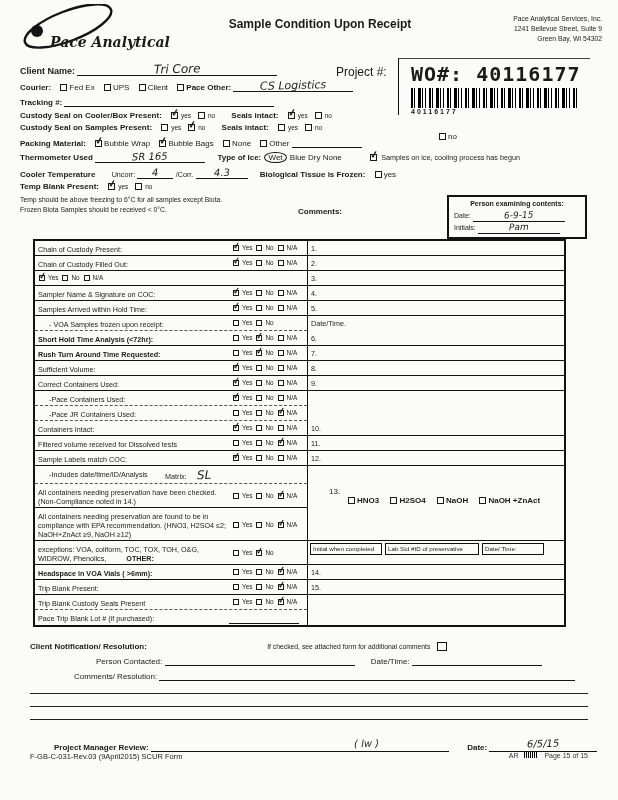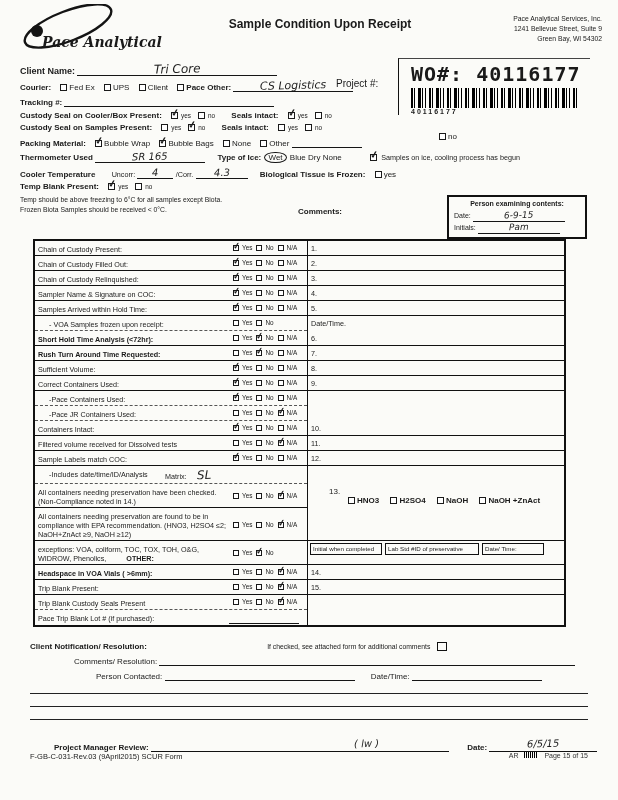--- a/index.html
+++ b/index.html
@@ -2,24 +2,24 @@
 <html><head>
 <meta charset="utf-8">
 <style>
 *{box-sizing:border-box}
 body{margin:0;background:#8a8a8a;font-family:"Liberation Sans",sans-serif}
 .page{position:relative;width:618px;height:800px;margin:0 auto;background:#fbfbf8;color:#1a1a1a;overflow:hidden}
 .b{font-weight:bold}
 
 .logo{position:absolute;left:12px;top:4px;width:170px;height:58px}
 .logo svg{position:absolute;left:0;top:0}
-.logo .lt{position:absolute;left:30px;top:30px;font-size:14px;font-weight:bold;font-style:italic;font-family:"DejaVu Serif",serif;white-space:nowrap}
+.logo .lt{position:absolute;left:38px;top:30px;font-size:14px;font-weight:bold;font-style:italic;font-family:"DejaVu Serif",serif;white-space:nowrap}
 .title{position:absolute;left:185px;top:17px;width:270px;text-align:center;font-size:12px;font-weight:bold}
 .addr{position:absolute;right:16px;top:14px;text-align:right;font-size:6.8px;line-height:1.5}
-.proj{position:absolute;left:336px;top:78px;font-size:10px}
+.proj{position:absolute;left:336px;top:65px;font-size:12px}
 .wo{position:absolute;left:398px;top:58px;width:192px;border-left:1.5px solid #111;border-top:1px solid #444;padding:3px 0 0 12px}
 .won{font-family:"DejaVu Sans Mono",monospace;font-weight:bold;font-size:20px;letter-spacing:1px;white-space:nowrap}
 .barcode{margin-top:2px;width:168px;height:20px;background:repeating-linear-gradient(90deg,#000 0 2px,transparent 2px 3px,#000 3px 4px,transparent 4px 7px,#000 7px 10px,transparent 10px 11px,#000 11px 12px,transparent 12px 14px,#000 14px 15px,transparent 15px 18px)}
 .btext{font-size:7px;font-weight:bold;letter-spacing:2px}
 
 .top{position:absolute;left:20px;top:64px;width:582px;font-size:8px}
 .rowt{margin-bottom:3.5px;white-space:nowrap;position:relative}
 .uf{display:inline-block;border-bottom:1.1px solid #151515;height:12px;vertical-align:bottom;text-align:center;line-height:11px}
 .w36{width:36px}.w52{width:52px}.w70{width:70px}.w110{width:110px}.w120{width:120px}.w200{width:200px}.w210{width:210px}
 .hand{font-family:"DejaVu Sans",sans-serif;font-style:italic;color:#1f1f1f;display:inline-block;transform:rotate(-1.5deg)}
@@ -195,21 +195,20 @@
     </div>
     <div class="tr">
       <div class="lm">
           <div class="lc">Chain of Custody Filled Out:</div>
           <div class="mc"><span class="cb"><i>✓</i></span><span class="ol">Yes</span><span class="cb"><i></i></span><span class="ol">No</span><span class="cb"><i></i></span><span class="ol">N/A</span></div>
         </div>
       <div class="rc">2.</div>
     </div>
     <div class="tr">
       <div class="lm">
-          <div class="lc">Chain of Custody Relinquished:</div>
           <div class="mc"><span class="cb"><i>✓</i></span><span class="ol">Yes</span><span class="cb"><i></i></span><span class="ol">No</span><span class="cb"><i></i></span><span class="ol">N/A</span></div>
         </div>
       <div class="rc">3.</div>
     </div>
     <div class="tr">
       <div class="lm">
           <div class="lc">Sampler Name &amp; Signature on COC:</div>
           <div class="mc"><span class="cb"><i>✓</i></span><span class="ol">Yes</span><span class="cb"><i></i></span><span class="ol">No</span><span class="cb"><i></i></span><span class="ol">N/A</span></div>
         </div>
       <div class="rc">4.</div>
@@ -370,29 +369,29 @@
       <div class="rc" style="border-bottom:none"></div>
     </div>
   </div>
 
   <div class="bottom">
     <div>
       <span class="b">Client Notification/ Resolution:</span>
       <span class="attn">If checked, see attached form for additional comments</span>
       <span class="cbL"><i style="font-style:normal;font-weight:bold"></i></span>
     </div>
-    <div style="margin:3px 0 0 44px">
-      <span>Comments/ Resolution:</span>
-      <span class="uf" style="width:416px"></span>
-    </div>
     <div style="margin:3px 0 0 66px">
       <span>Person Contacted:</span>
       <span class="uf" style="width:190px"><span class="hand h10"></span></span>
       <span style="margin-left:14px">Date/Time:</span>
       <span class="uf" style="width:130px"><span class="hand h10"></span></span>
+    </div>
+    <div style="margin:3px 0 0 44px">
+      <span>Comments/ Resolution:</span>
+      <span class="uf" style="width:416px"></span>
     </div>
     <div class="fline"></div>
     <div class="fline"></div>
     <div class="fline"></div>
 
     <div class="pmrow" style="margin-left:24px">
       <span class="b">Project Manager Review:</span>
       <span class="ufpm"><span class="hand h10" style="margin-right:70px">( lw )</span></span>
       <span class="b" style="margin-left:16px">Date:</span>
       <span class="ufdate"><span class="hand h10">6/5/15</span></span>

